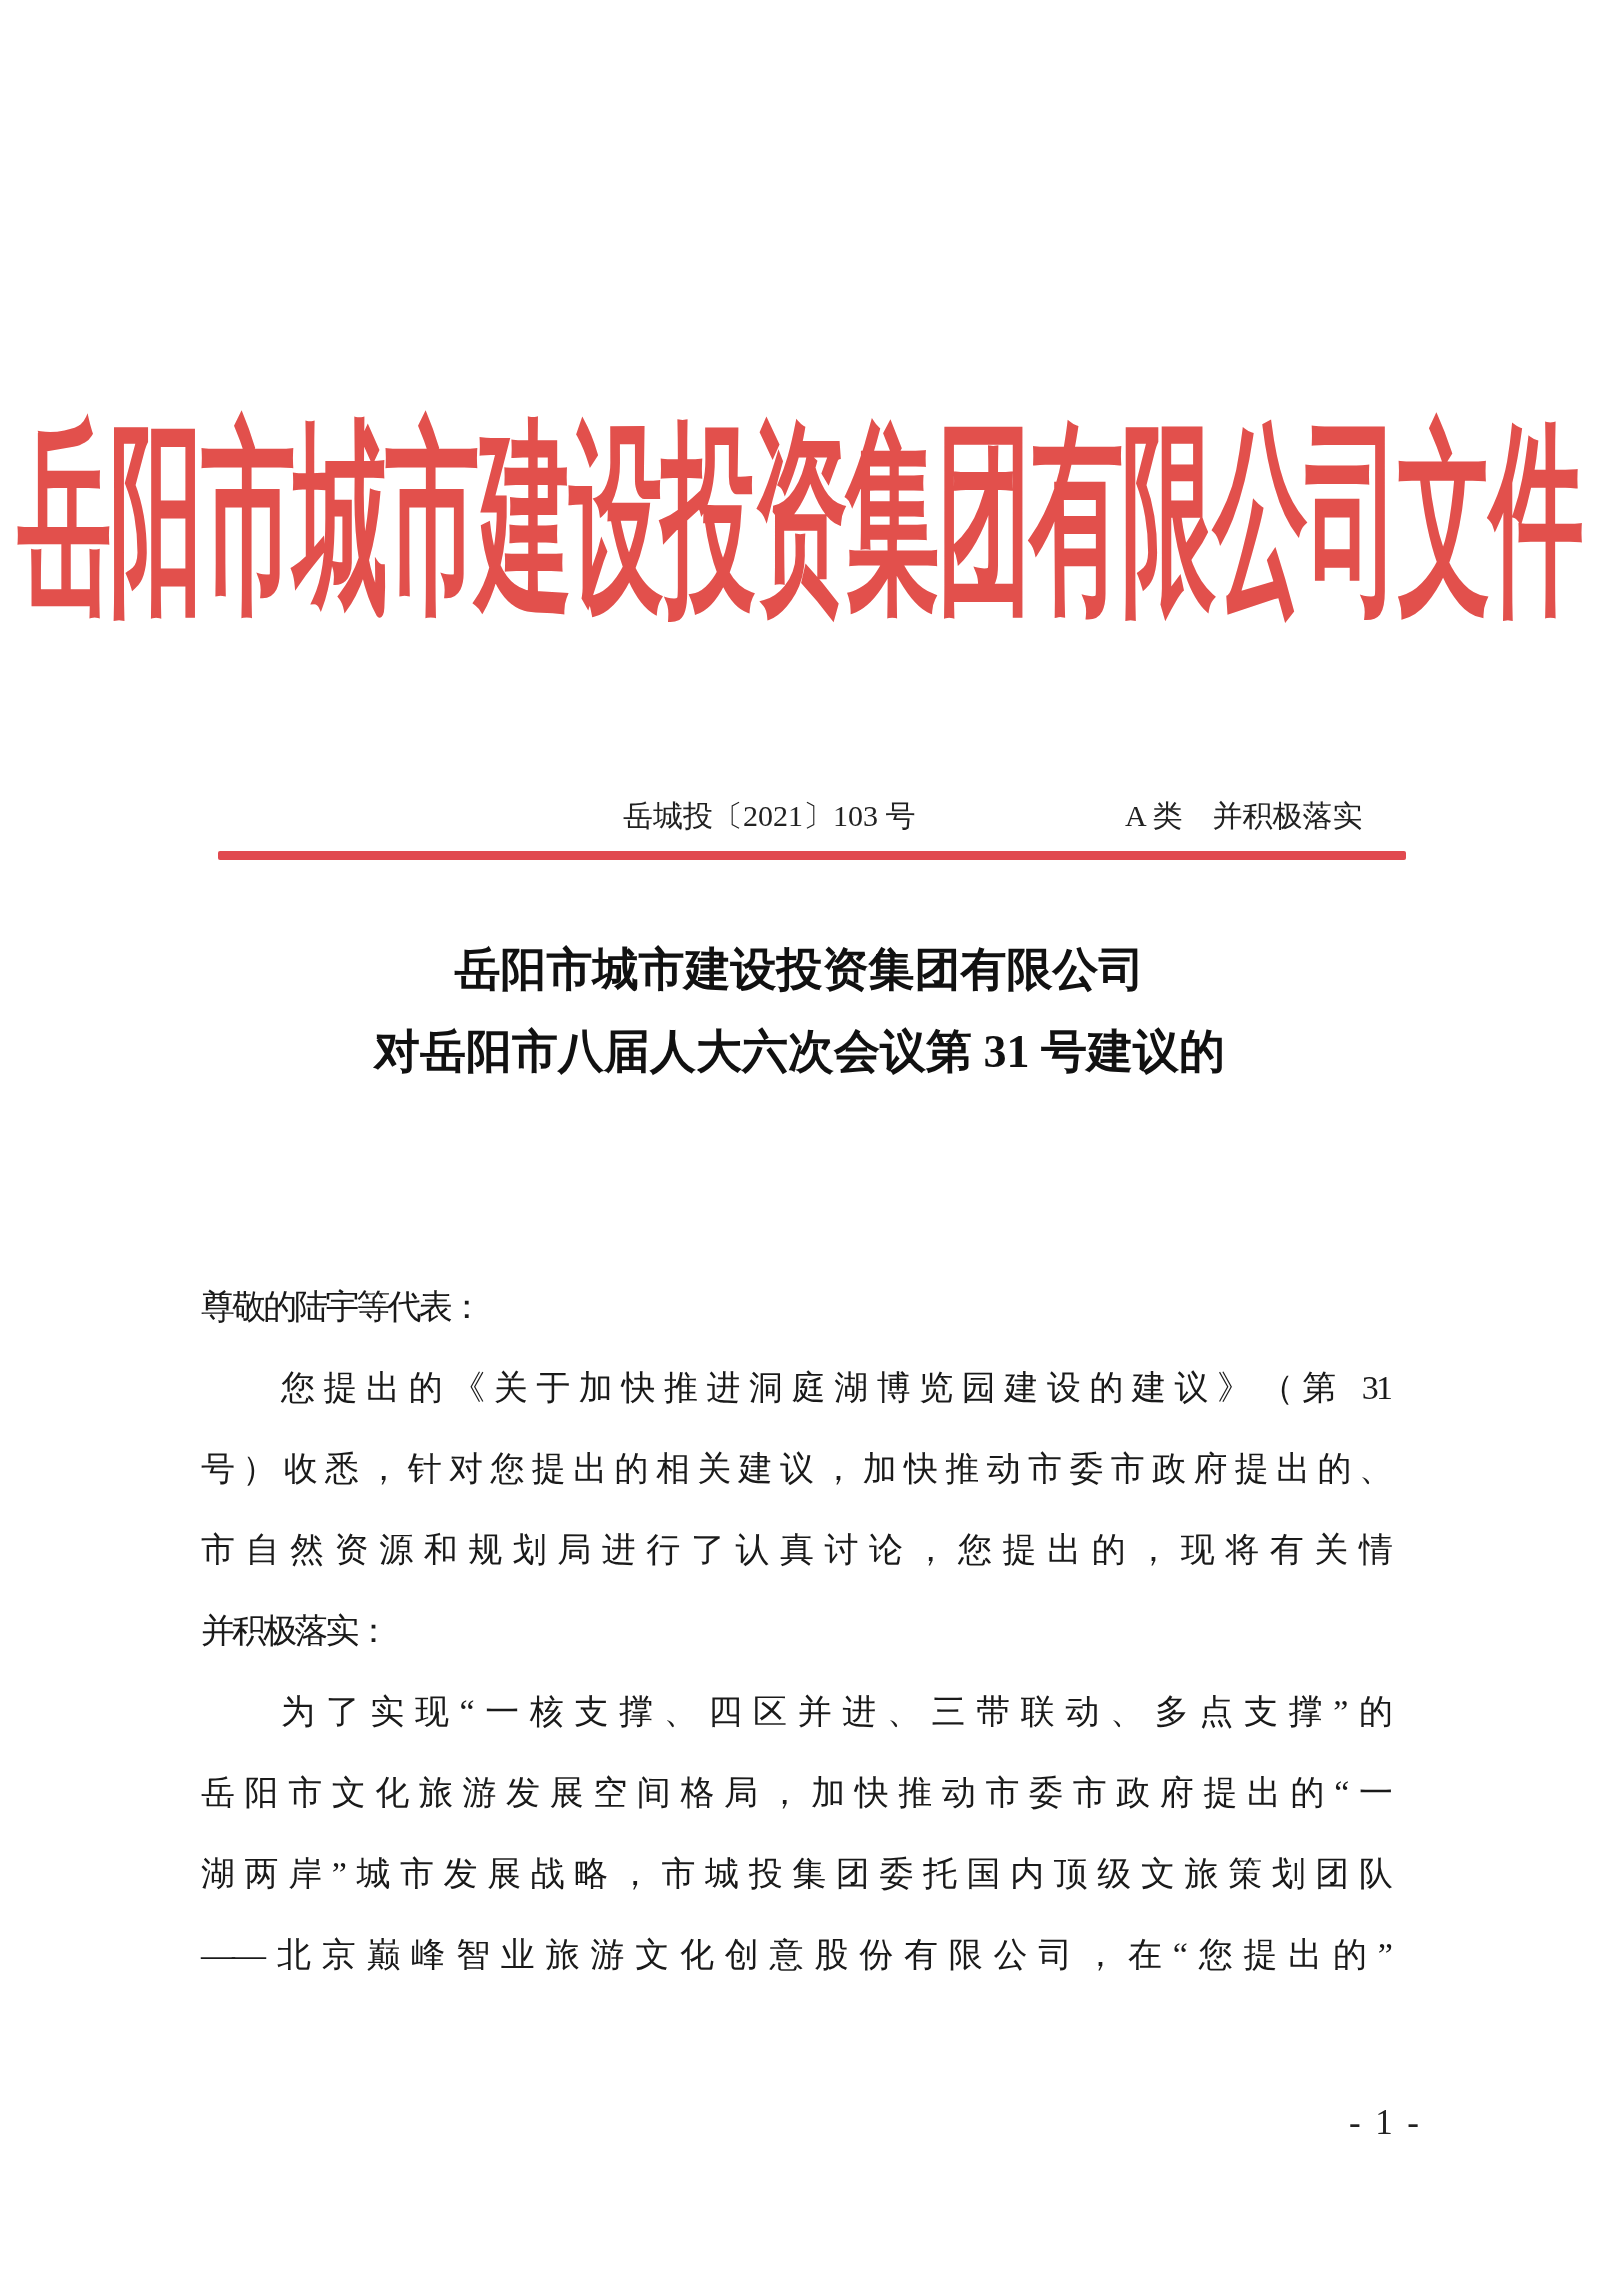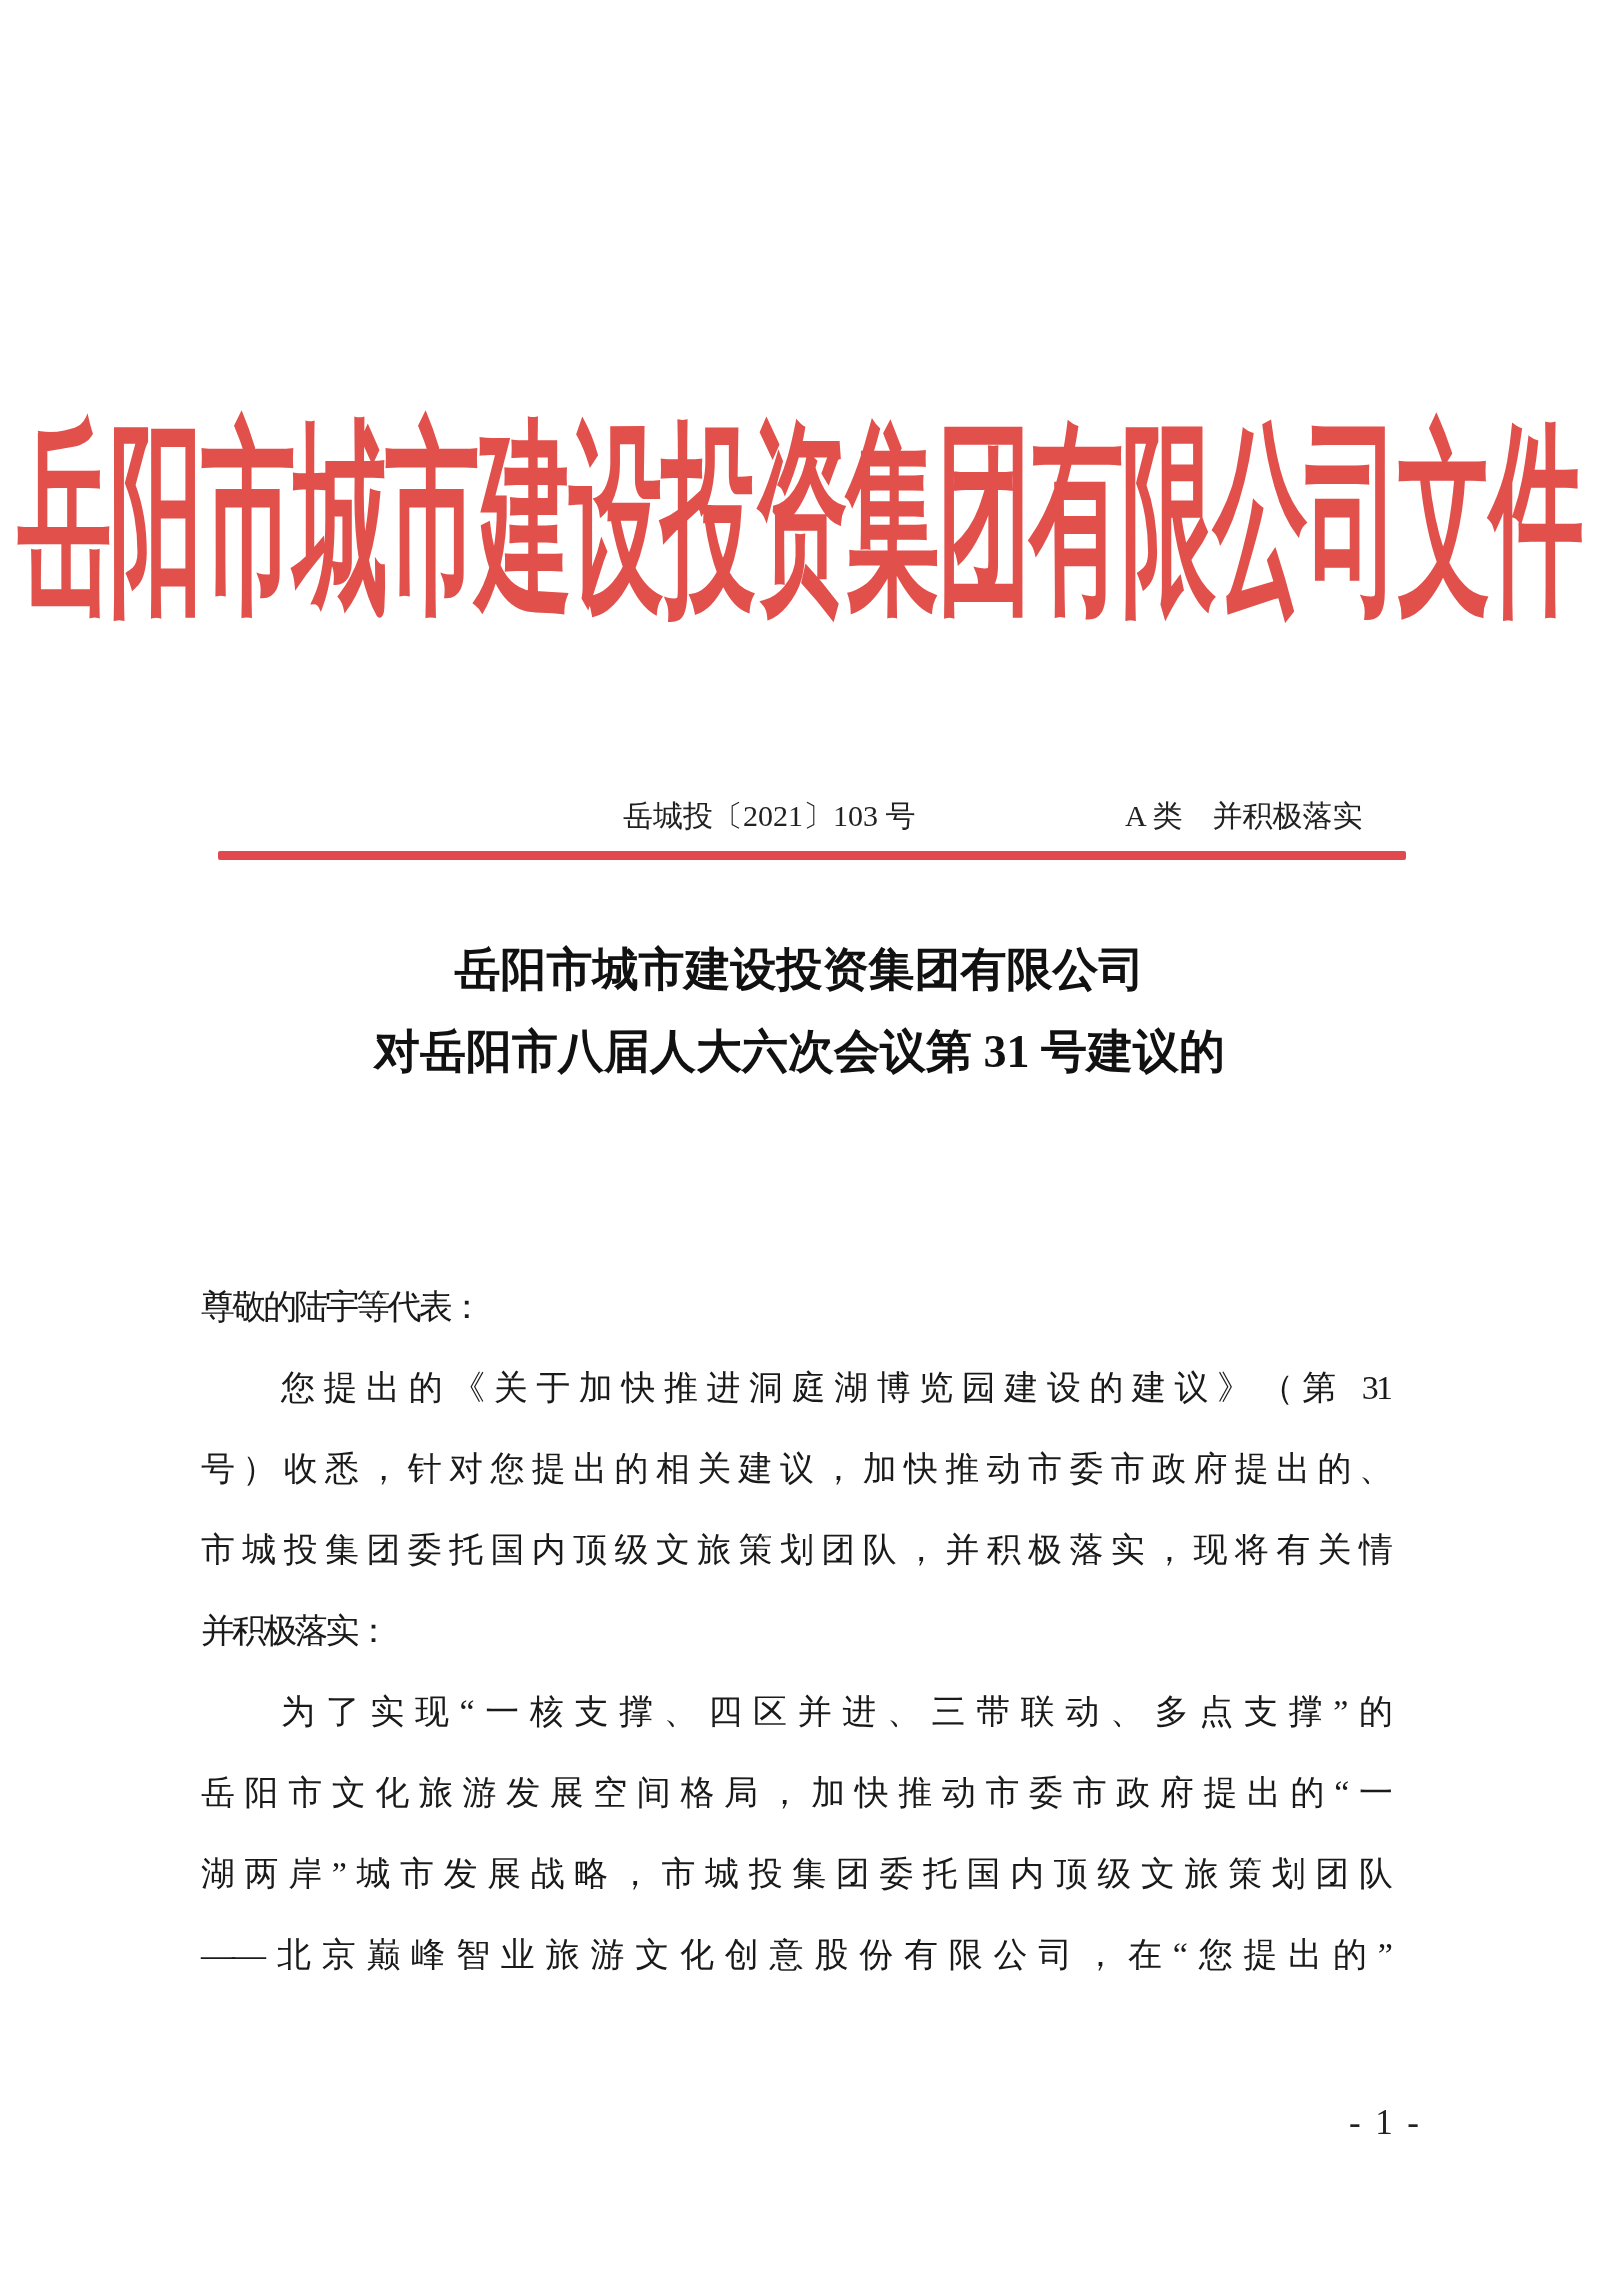--- a/index.html
+++ b/index.html
@@ -131,21 +131,21 @@
 
   <div class="title">
     <div>岳阳市城市建设投资集团有限公司</div>
     <div>对岳阳市八届人大六次会议第 31 号建议的</div>
   </div>
 
   <div class="bodytext">
     <div class="line">尊敬的陆宇等代表：</div>
     <div class="line ind fill">您提出的《关于加快推进洞庭湖博览园建设的建议》（第 31</div>
     <div class="line fill">号）收悉，针对您提出的相关建议，加快推动市委市政府提出的、</div>
-    <div class="line fill">市城投集团委托国内顶级文旅策划团队，并积极落实，现将有关情</div>
+    <div class="line fill">市自然资源和规划局进行了认真讨论，您提出的，现将有关情</div>
     <div class="line">并积极落实：</div>
     <div class="line ind fill">为了实现“一核支撑、四区并进、三带联动、多点支撑”的</div>
     <div class="line fill">岳阳市文化旅游发展空间格局，加快推动市委市政府提出的“一</div>
     <div class="line fill">湖两岸”城市发展战略，市城投集团委托国内顶级文旅策划团队</div>
     <div class="line fill">——北京巅峰智业旅游文化创意股份有限公司，在“您提出的”</div>
   </div>
 
   <div class="pagenum">- 1 -</div>
 
 </div>

